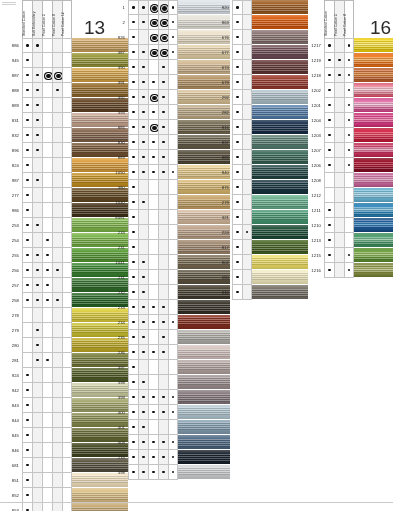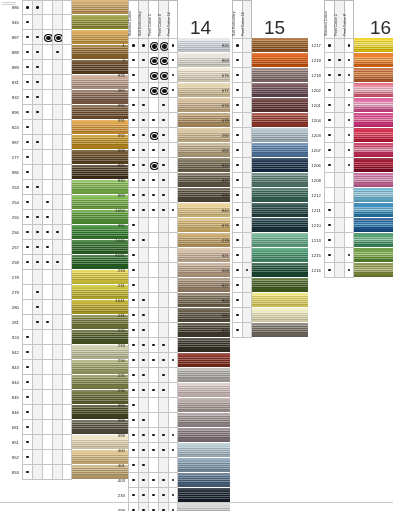--- a/index.html
+++ b/index.html
@@ -143,634 +143,634 @@
 
 <div class="sheet">
 
   <div class="corner-mark">
     <i></i>
       <i></i>
   </div>
 
   <div id="panels-root">
       <div class="panel" style="left: 2px; top: 0px;">
-        <div class="rows">
-          <div class="row">
-            <div class="code" style="width: 20px;">886</div>
-            <div class="marks">
-              <div class="mark">
-                <span class="dot"></span>
-              </div>
-              <div class="mark alt">
-                <span class="dot"></span>
-              </div>
-              <div class="mark"></div>
-              <div class="mark alt"></div>
-              <div class="mark"></div>
-            </div>
-            <div class="swatch" style="width: 56px;">
-              <div class="thread" style="background: linear-gradient(rgb(210, 169, 106) 0%, rgb(196, 154, 86) 100%);"></div>
-              <div class="grain"></div>
-              <div class="sheen"></div>
-            </div>
-          </div>
-          <div class="row">
-            <div class="code" style="width: 20px;">945</div>
-            <div class="marks">
-              <div class="mark">
-                <span class="dot"></span>
-              </div>
-              <div class="mark alt"></div>
-              <div class="mark"></div>
-              <div class="mark alt"></div>
-              <div class="mark"></div>
-            </div>
-            <div class="swatch" style="width: 56px;">
-              <div class="thread" style="background: linear-gradient(rgb(156, 156, 60) 0%, rgb(142, 142, 51) 100%);"></div>
-              <div class="grain"></div>
-              <div class="sheen"></div>
-            </div>
-          </div>
-          <div class="row">
-            <div class="code" style="width: 20px;">887</div>
-            <div class="marks">
-              <div class="mark">
-                <span class="dot"></span>
-              </div>
-              <div class="mark alt">
-                <span class="dot"></span>
-              </div>
-              <div class="mark">
-                <span class="dot ring"></span>
-              </div>
-              <div class="mark alt">
-                <span class="dot ring"></span>
-              </div>
-              <div class="mark"></div>
-            </div>
-            <div class="swatch" style="width: 56px;">
-              <div class="thread" style="background: linear-gradient(rgb(217, 168, 79) 0%, rgb(203, 154, 64) 100%);"></div>
-              <div class="grain"></div>
-              <div class="sheen"></div>
-            </div>
-          </div>
-          <div class="row">
-            <div class="code" style="width: 20px;">888</div>
-            <div class="marks">
-              <div class="mark">
-                <span class="dot"></span>
-              </div>
-              <div class="mark alt">
-                <span class="dot"></span>
-              </div>
-              <div class="mark"></div>
-              <div class="mark alt">
-                <span class="dot"></span>
-              </div>
-              <div class="mark"></div>
-            </div>
-            <div class="swatch" style="width: 56px;">
-              <div class="thread" style="background: linear-gradient(rgb(154, 114, 50) 0%, rgb(138, 100, 42) 100%);"></div>
-              <div class="grain"></div>
-              <div class="sheen"></div>
-            </div>
-          </div>
-          <div class="row">
-            <div class="code" style="width: 20px;">889</div>
-            <div class="marks">
-              <div class="mark">
-                <span class="dot"></span>
-              </div>
-              <div class="mark alt">
-                <span class="dot"></span>
-              </div>
-              <div class="mark"></div>
-              <div class="mark alt"></div>
-              <div class="mark"></div>
-            </div>
-            <div class="swatch" style="width: 56px;">
-              <div class="thread" style="background: linear-gradient(rgb(107, 75, 42) 0%, rgb(93, 64, 35) 100%);"></div>
-              <div class="grain"></div>
-              <div class="sheen"></div>
-            </div>
-          </div>
-          <div class="row">
-            <div class="code" style="width: 20px;">831</div>
-            <div class="marks">
-              <div class="mark">
-                <span class="dot"></span>
-              </div>
-              <div class="mark alt">
-                <span class="dot"></span>
-              </div>
-              <div class="mark"></div>
-              <div class="mark alt"></div>
-              <div class="mark"></div>
-            </div>
-            <div class="swatch" style="width: 56px;">
-              <div class="thread" style="background: linear-gradient(rgb(201, 169, 149) 0%, rgb(187, 154, 133) 100%);"></div>
-              <div class="grain"></div>
-              <div class="sheen"></div>
-            </div>
-          </div>
-          <div class="row">
-            <div class="code" style="width: 20px;">832</div>
-            <div class="marks">
-              <div class="mark">
-                <span class="dot"></span>
-              </div>
-              <div class="mark alt">
-                <span class="dot"></span>
-              </div>
-              <div class="mark"></div>
-              <div class="mark alt"></div>
-              <div class="mark"></div>
-            </div>
-            <div class="swatch" style="width: 56px;">
-              <div class="thread" style="background: linear-gradient(rgb(138, 106, 82) 0%, rgb(122, 92, 69) 100%);"></div>
-              <div class="grain"></div>
-              <div class="sheen"></div>
-            </div>
-          </div>
-          <div class="row">
-            <div class="code" style="width: 20px;">896</div>
-            <div class="marks">
-              <div class="mark">
-                <span class="dot"></span>
-              </div>
-              <div class="mark alt">
-                <span class="dot"></span>
-              </div>
-              <div class="mark"></div>
-              <div class="mark alt"></div>
-              <div class="mark"></div>
-            </div>
-            <div class="swatch" style="width: 56px;">
-              <div class="thread" style="background: linear-gradient(rgb(123, 90, 57) 0%, rgb(107, 76, 46) 100%);"></div>
-              <div class="grain"></div>
-              <div class="sheen"></div>
-            </div>
-          </div>
-          <div class="row">
-            <div class="code" style="width: 20px;">824</div>
-            <div class="marks">
-              <div class="mark">
-                <span class="dot"></span>
-              </div>
-              <div class="mark alt"></div>
-              <div class="mark"></div>
-              <div class="mark alt"></div>
-              <div class="mark"></div>
-            </div>
-            <div class="swatch" style="width: 56px;">
-              <div class="thread" style="background: linear-gradient(rgb(224, 163, 67) 0%, rgb(210, 148, 53) 100%);"></div>
-              <div class="grain"></div>
-              <div class="sheen"></div>
-            </div>
-          </div>
-          <div class="row">
-            <div class="code" style="width: 20px;">987</div>
-            <div class="marks">
-              <div class="mark">
-                <span class="dot"></span>
-              </div>
-              <div class="mark alt">
-                <span class="dot"></span>
-              </div>
-              <div class="mark"></div>
-              <div class="mark alt"></div>
-              <div class="mark"></div>
-            </div>
-            <div class="swatch" style="width: 56px;">
-              <div class="thread" style="background: linear-gradient(rgb(199, 149, 38) 0%, rgb(184, 135, 29) 100%);"></div>
-              <div class="grain"></div>
-              <div class="sheen"></div>
-            </div>
-          </div>
-          <div class="row">
-            <div class="code" style="width: 20px;">277</div>
-            <div class="marks">
-              <div class="mark">
-                <span class="dot"></span>
-              </div>
-              <div class="mark alt"></div>
-              <div class="mark"></div>
-              <div class="mark alt"></div>
-              <div class="mark"></div>
-            </div>
-            <div class="swatch" style="width: 56px;">
-              <div class="thread" style="background: linear-gradient(rgb(107, 81, 40) 0%, rgb(91, 67, 32) 100%);"></div>
-              <div class="grain"></div>
-              <div class="sheen"></div>
-            </div>
-          </div>
-          <div class="row">
-            <div class="code" style="width: 20px;">986</div>
-            <div class="marks">
-              <div class="mark">
-                <span class="dot"></span>
-              </div>
-              <div class="mark alt"></div>
-              <div class="mark"></div>
-              <div class="mark alt"></div>
-              <div class="mark"></div>
-            </div>
-            <div class="swatch" style="width: 56px;">
-              <div class="thread" style="background: linear-gradient(rgb(77, 58, 32) 0%, rgb(63, 47, 25) 100%);"></div>
-              <div class="grain"></div>
-              <div class="sheen"></div>
-            </div>
-          </div>
-          <div class="row">
-            <div class="code" style="width: 20px;">253</div>
-            <div class="marks">
-              <div class="mark">
-                <span class="dot"></span>
-              </div>
-              <div class="mark alt">
-                <span class="dot"></span>
-              </div>
-              <div class="mark"></div>
-              <div class="mark alt"></div>
-              <div class="mark"></div>
-            </div>
-            <div class="swatch" style="width: 56px;">
-              <div class="thread" style="background: linear-gradient(rgb(134, 187, 83) 0%, rgb(118, 171, 69) 100%);"></div>
-              <div class="grain"></div>
-              <div class="sheen"></div>
-            </div>
-          </div>
-          <div class="row">
-            <div class="code" style="width: 20px;">254</div>
-            <div class="marks">
-              <div class="mark">
-                <span class="dot"></span>
-              </div>
-              <div class="mark alt"></div>
-              <div class="mark">
-                <span class="dot"></span>
-              </div>
-              <div class="mark alt"></div>
-              <div class="mark"></div>
-            </div>
-            <div class="swatch" style="width: 56px;">
-              <div class="thread" style="background: linear-gradient(rgb(126, 184, 77) 0%, rgb(109, 168, 63) 100%);"></div>
-              <div class="grain"></div>
-              <div class="sheen"></div>
-            </div>
-          </div>
-          <div class="row">
-            <div class="code" style="width: 20px;">255</div>
-            <div class="marks">
-              <div class="mark">
-                <span class="dot"></span>
-              </div>
-              <div class="mark alt">
-                <span class="dot"></span>
-              </div>
-              <div class="mark">
-                <span class="dot"></span>
-              </div>
-              <div class="mark alt"></div>
-              <div class="mark"></div>
-            </div>
-            <div class="swatch" style="width: 56px;">
-              <div class="thread" style="background: linear-gradient(rgb(94, 160, 59) 0%, rgb(79, 144, 48) 100%);"></div>
-              <div class="grain"></div>
-              <div class="sheen"></div>
-            </div>
-          </div>
-          <div class="row">
-            <div class="code" style="width: 20px;">256</div>
-            <div class="marks">
-              <div class="mark">
-                <span class="dot"></span>
-              </div>
-              <div class="mark alt">
-                <span class="dot"></span>
-              </div>
-              <div class="mark">
-                <span class="dot"></span>
-              </div>
-              <div class="mark alt">
-                <span class="dot"></span>
-              </div>
-              <div class="mark"></div>
-            </div>
-            <div class="swatch" style="width: 56px;">
-              <div class="thread" style="background: linear-gradient(rgb(63, 138, 54) 0%, rgb(52, 121, 44) 100%);"></div>
-              <div class="grain"></div>
-              <div class="sheen"></div>
-            </div>
-          </div>
-          <div class="row">
-            <div class="code" style="width: 20px;">257</div>
-            <div class="marks">
-              <div class="mark">
-                <span class="dot"></span>
-              </div>
-              <div class="mark alt">
-                <span class="dot"></span>
-              </div>
-              <div class="mark">
-                <span class="dot"></span>
-              </div>
-              <div class="mark alt"></div>
-              <div class="mark"></div>
-            </div>
-            <div class="swatch" style="width: 56px;">
-              <div class="thread" style="background: linear-gradient(rgb(55, 118, 47) 0%, rgb(45, 101, 39) 100%);"></div>
-              <div class="grain"></div>
-              <div class="sheen"></div>
-            </div>
-          </div>
-          <div class="row">
-            <div class="code" style="width: 20px;">258</div>
-            <div class="marks">
-              <div class="mark">
-                <span class="dot"></span>
-              </div>
-              <div class="mark alt">
-                <span class="dot"></span>
-              </div>
-              <div class="mark">
-                <span class="dot"></span>
-              </div>
-              <div class="mark alt">
-                <span class="dot"></span>
-              </div>
-              <div class="mark"></div>
-            </div>
-            <div class="swatch" style="width: 56px;">
-              <div class="thread" style="background: linear-gradient(rgb(47, 107, 43) 0%, rgb(38, 96, 36) 100%);"></div>
-              <div class="grain"></div>
-              <div class="sheen"></div>
-            </div>
-          </div>
-          <div class="row">
-            <div class="code" style="width: 20px;">278</div>
-            <div class="marks">
-              <div class="mark"></div>
-              <div class="mark alt"></div>
-              <div class="mark"></div>
-              <div class="mark alt"></div>
-              <div class="mark"></div>
-            </div>
-            <div class="swatch" style="width: 56px;">
-              <div class="thread" style="background: linear-gradient(rgb(224, 208, 69) 0%, rgb(212, 196, 56) 100%);"></div>
-              <div class="grain"></div>
-              <div class="sheen"></div>
-            </div>
-          </div>
-          <div class="row">
-            <div class="code" style="width: 20px;">279</div>
-            <div class="marks">
-              <div class="mark"></div>
-              <div class="mark alt">
-                <span class="dot"></span>
-              </div>
-              <div class="mark"></div>
-              <div class="mark alt"></div>
-              <div class="mark"></div>
-            </div>
-            <div class="swatch" style="width: 56px;">
-              <div class="thread" style="background: linear-gradient(rgb(204, 194, 56) 0%, rgb(191, 181, 45) 100%);"></div>
-              <div class="grain"></div>
-              <div class="sheen"></div>
-            </div>
-          </div>
-          <div class="row">
-            <div class="code" style="width: 20px;">280</div>
-            <div class="marks">
-              <div class="mark"></div>
-              <div class="mark alt">
-                <span class="dot"></span>
-              </div>
-              <div class="mark"></div>
-              <div class="mark alt"></div>
-              <div class="mark"></div>
-            </div>
-            <div class="swatch" style="width: 56px;">
-              <div class="thread" style="background: linear-gradient(rgb(194, 174, 45) 0%, rgb(181, 161, 36) 100%);"></div>
-              <div class="grain"></div>
-              <div class="sheen"></div>
-            </div>
-          </div>
-          <div class="row">
-            <div class="code" style="width: 20px;">281</div>
-            <div class="marks">
-              <div class="mark"></div>
-              <div class="mark alt">
-                <span class="dot"></span>
-              </div>
-              <div class="mark">
-                <span class="dot"></span>
-              </div>
-              <div class="mark alt"></div>
-              <div class="mark"></div>
-            </div>
-            <div class="swatch" style="width: 56px;">
-              <div class="thread" style="background: linear-gradient(rgb(125, 130, 64) 0%, rgb(110, 115, 54) 100%);"></div>
-              <div class="grain"></div>
-              <div class="sheen"></div>
-            </div>
-          </div>
-          <div class="row">
-            <div class="code" style="width: 20px;">924</div>
-            <div class="marks">
-              <div class="mark">
-                <span class="dot"></span>
-              </div>
-              <div class="mark alt"></div>
-              <div class="mark"></div>
-              <div class="mark alt"></div>
-              <div class="mark"></div>
-            </div>
-            <div class="swatch" style="width: 56px;">
-              <div class="thread" style="background: linear-gradient(rgb(88, 99, 43) 0%, rgb(74, 84, 35) 100%);"></div>
-              <div class="grain"></div>
-              <div class="sheen"></div>
-            </div>
-          </div>
-          <div class="row">
-            <div class="code" style="width: 20px;">942</div>
-            <div class="marks">
-              <div class="mark">
-                <span class="dot"></span>
-              </div>
-              <div class="mark alt"></div>
-              <div class="mark"></div>
-              <div class="mark alt"></div>
-              <div class="mark"></div>
-            </div>
-            <div class="swatch" style="width: 56px;">
-              <div class="thread" style="background: linear-gradient(rgb(205, 207, 168) 0%, rgb(192, 194, 152) 100%);"></div>
-              <div class="grain"></div>
-              <div class="sheen"></div>
-            </div>
-          </div>
-          <div class="row">
-            <div class="code" style="width: 20px;">843</div>
-            <div class="marks">
-              <div class="mark">
-                <span class="dot"></span>
-              </div>
-              <div class="mark alt"></div>
-              <div class="mark"></div>
-              <div class="mark alt"></div>
-              <div class="mark"></div>
-            </div>
-            <div class="swatch" style="width: 56px;">
-              <div class="thread" style="background: linear-gradient(rgb(168, 172, 114) 0%, rgb(152, 156, 98) 100%);"></div>
-              <div class="grain"></div>
-              <div class="sheen"></div>
-            </div>
-          </div>
-          <div class="row">
-            <div class="code" style="width: 20px;">844</div>
-            <div class="marks">
-              <div class="mark">
-                <span class="dot"></span>
-              </div>
-              <div class="mark alt"></div>
-              <div class="mark"></div>
-              <div class="mark alt"></div>
-              <div class="mark"></div>
-            </div>
-            <div class="swatch" style="width: 56px;">
-              <div class="thread" style="background: linear-gradient(rgb(141, 145, 85) 0%, rgb(125, 129, 71) 100%);"></div>
-              <div class="grain"></div>
-              <div class="sheen"></div>
-            </div>
-          </div>
-          <div class="row">
-            <div class="code" style="width: 20px;">845</div>
-            <div class="marks">
-              <div class="mark">
-                <span class="dot"></span>
-              </div>
-              <div class="mark alt"></div>
-              <div class="mark"></div>
-              <div class="mark alt"></div>
-              <div class="mark"></div>
-            </div>
-            <div class="swatch" style="width: 56px;">
-              <div class="thread" style="background: linear-gradient(rgb(109, 113, 57) 0%, rgb(94, 98, 47) 100%);"></div>
-              <div class="grain"></div>
-              <div class="sheen"></div>
-            </div>
-          </div>
-          <div class="row">
-            <div class="code" style="width: 20px;">846</div>
-            <div class="marks">
-              <div class="mark">
-                <span class="dot"></span>
-              </div>
-              <div class="mark alt"></div>
-              <div class="mark"></div>
-              <div class="mark alt"></div>
-              <div class="mark"></div>
-            </div>
-            <div class="swatch" style="width: 56px;">
-              <div class="thread" style="background: linear-gradient(rgb(75, 79, 39) 0%, rgb(62, 66, 31) 100%);"></div>
-              <div class="grain"></div>
-              <div class="sheen"></div>
-            </div>
-          </div>
-          <div class="row">
-            <div class="code" style="width: 20px;">681</div>
-            <div class="marks">
-              <div class="mark">
-                <span class="dot"></span>
-              </div>
-              <div class="mark alt"></div>
-              <div class="mark"></div>
-              <div class="mark alt"></div>
-              <div class="mark"></div>
-            </div>
-            <div class="swatch" style="width: 56px;">
-              <div class="thread" style="background: linear-gradient(rgb(95, 90, 70) 0%, rgb(80, 75, 58) 100%);"></div>
-              <div class="grain"></div>
-              <div class="sheen"></div>
-            </div>
-          </div>
-          <div class="row">
-            <div class="code" style="width: 20px;">851</div>
-            <div class="marks">
-              <div class="mark">
-                <span class="dot"></span>
-              </div>
-              <div class="mark alt"></div>
-              <div class="mark"></div>
-              <div class="mark alt"></div>
-              <div class="mark"></div>
-            </div>
-            <div class="swatch" style="width: 56px;">
-              <div class="thread" style="background: linear-gradient(rgb(242, 227, 197) 0%, rgb(231, 214, 180) 100%);"></div>
-              <div class="grain"></div>
-              <div class="sheen"></div>
-            </div>
-          </div>
-          <div class="row">
-            <div class="code" style="width: 20px;">852</div>
-            <div class="marks">
-              <div class="mark">
-                <span class="dot"></span>
-              </div>
-              <div class="mark alt"></div>
-              <div class="mark"></div>
-              <div class="mark alt"></div>
-              <div class="mark"></div>
-            </div>
-            <div class="swatch" style="width: 56px;">
-              <div class="thread" style="background: linear-gradient(rgb(223, 196, 140) 0%, rgb(211, 182, 124) 100%);"></div>
-              <div class="grain"></div>
-              <div class="sheen"></div>
-            </div>
-          </div>
-          <div class="row">
-            <div class="code" style="width: 20px;">853</div>
-            <div class="marks">
-              <div class="mark">
-                <span class="dot"></span>
-              </div>
-              <div class="mark alt"></div>
-              <div class="mark"></div>
-              <div class="mark alt"></div>
-              <div class="mark"></div>
-            </div>
-            <div class="swatch" style="width: 56px;">
-              <div class="thread" style="background: linear-gradient(rgb(200, 173, 121) 0%, rgb(187, 159, 106) 100%);"></div>
-              <div class="grain"></div>
-              <div class="sheen"></div>
-            </div>
-          </div>
-        </div>
-      </div>
-      <div class="panel" style="left: 108px; top: 0px;">
         <div class="panel-head">
           <div class="heads" style="left: 20px;">
             <div class="head-cell">
               <span>Standard Cotton</span>
             </div>
             <div class="head-cell alt">
               <span>Soft Embroidery</span>
             </div>
             <div class="head-cell">
               <span>Pearl Cotton 5</span>
             </div>
             <div class="head-cell alt">
               <span>Pearl Cotton 8</span>
             </div>
             <div class="head-cell">
               <span>Pearl Cotton 12</span>
             </div>
           </div>
-          <div class="panel-num" style="left: 82px;">14</div>
+          <div class="panel-num" style="left: 82px;">13</div>
         </div>
+        <div class="rows">
+          <div class="row">
+            <div class="code" style="width: 20px;">886</div>
+            <div class="marks">
+              <div class="mark">
+                <span class="dot"></span>
+              </div>
+              <div class="mark alt">
+                <span class="dot"></span>
+              </div>
+              <div class="mark"></div>
+              <div class="mark alt"></div>
+              <div class="mark"></div>
+            </div>
+            <div class="swatch" style="width: 56px;">
+              <div class="thread" style="background: linear-gradient(rgb(210, 169, 106) 0%, rgb(196, 154, 86) 100%);"></div>
+              <div class="grain"></div>
+              <div class="sheen"></div>
+            </div>
+          </div>
+          <div class="row">
+            <div class="code" style="width: 20px;">945</div>
+            <div class="marks">
+              <div class="mark">
+                <span class="dot"></span>
+              </div>
+              <div class="mark alt"></div>
+              <div class="mark"></div>
+              <div class="mark alt"></div>
+              <div class="mark"></div>
+            </div>
+            <div class="swatch" style="width: 56px;">
+              <div class="thread" style="background: linear-gradient(rgb(156, 156, 60) 0%, rgb(142, 142, 51) 100%);"></div>
+              <div class="grain"></div>
+              <div class="sheen"></div>
+            </div>
+          </div>
+          <div class="row">
+            <div class="code" style="width: 20px;">887</div>
+            <div class="marks">
+              <div class="mark">
+                <span class="dot"></span>
+              </div>
+              <div class="mark alt">
+                <span class="dot"></span>
+              </div>
+              <div class="mark">
+                <span class="dot ring"></span>
+              </div>
+              <div class="mark alt">
+                <span class="dot ring"></span>
+              </div>
+              <div class="mark"></div>
+            </div>
+            <div class="swatch" style="width: 56px;">
+              <div class="thread" style="background: linear-gradient(rgb(217, 168, 79) 0%, rgb(203, 154, 64) 100%);"></div>
+              <div class="grain"></div>
+              <div class="sheen"></div>
+            </div>
+          </div>
+          <div class="row">
+            <div class="code" style="width: 20px;">888</div>
+            <div class="marks">
+              <div class="mark">
+                <span class="dot"></span>
+              </div>
+              <div class="mark alt">
+                <span class="dot"></span>
+              </div>
+              <div class="mark"></div>
+              <div class="mark alt">
+                <span class="dot"></span>
+              </div>
+              <div class="mark"></div>
+            </div>
+            <div class="swatch" style="width: 56px;">
+              <div class="thread" style="background: linear-gradient(rgb(154, 114, 50) 0%, rgb(138, 100, 42) 100%);"></div>
+              <div class="grain"></div>
+              <div class="sheen"></div>
+            </div>
+          </div>
+          <div class="row">
+            <div class="code" style="width: 20px;">889</div>
+            <div class="marks">
+              <div class="mark">
+                <span class="dot"></span>
+              </div>
+              <div class="mark alt">
+                <span class="dot"></span>
+              </div>
+              <div class="mark"></div>
+              <div class="mark alt"></div>
+              <div class="mark"></div>
+            </div>
+            <div class="swatch" style="width: 56px;">
+              <div class="thread" style="background: linear-gradient(rgb(107, 75, 42) 0%, rgb(93, 64, 35) 100%);"></div>
+              <div class="grain"></div>
+              <div class="sheen"></div>
+            </div>
+          </div>
+          <div class="row">
+            <div class="code" style="width: 20px;">831</div>
+            <div class="marks">
+              <div class="mark">
+                <span class="dot"></span>
+              </div>
+              <div class="mark alt">
+                <span class="dot"></span>
+              </div>
+              <div class="mark"></div>
+              <div class="mark alt"></div>
+              <div class="mark"></div>
+            </div>
+            <div class="swatch" style="width: 56px;">
+              <div class="thread" style="background: linear-gradient(rgb(201, 169, 149) 0%, rgb(187, 154, 133) 100%);"></div>
+              <div class="grain"></div>
+              <div class="sheen"></div>
+            </div>
+          </div>
+          <div class="row">
+            <div class="code" style="width: 20px;">832</div>
+            <div class="marks">
+              <div class="mark">
+                <span class="dot"></span>
+              </div>
+              <div class="mark alt">
+                <span class="dot"></span>
+              </div>
+              <div class="mark"></div>
+              <div class="mark alt"></div>
+              <div class="mark"></div>
+            </div>
+            <div class="swatch" style="width: 56px;">
+              <div class="thread" style="background: linear-gradient(rgb(138, 106, 82) 0%, rgb(122, 92, 69) 100%);"></div>
+              <div class="grain"></div>
+              <div class="sheen"></div>
+            </div>
+          </div>
+          <div class="row">
+            <div class="code" style="width: 20px;">896</div>
+            <div class="marks">
+              <div class="mark">
+                <span class="dot"></span>
+              </div>
+              <div class="mark alt">
+                <span class="dot"></span>
+              </div>
+              <div class="mark"></div>
+              <div class="mark alt"></div>
+              <div class="mark"></div>
+            </div>
+            <div class="swatch" style="width: 56px;">
+              <div class="thread" style="background: linear-gradient(rgb(123, 90, 57) 0%, rgb(107, 76, 46) 100%);"></div>
+              <div class="grain"></div>
+              <div class="sheen"></div>
+            </div>
+          </div>
+          <div class="row">
+            <div class="code" style="width: 20px;">824</div>
+            <div class="marks">
+              <div class="mark">
+                <span class="dot"></span>
+              </div>
+              <div class="mark alt"></div>
+              <div class="mark"></div>
+              <div class="mark alt"></div>
+              <div class="mark"></div>
+            </div>
+            <div class="swatch" style="width: 56px;">
+              <div class="thread" style="background: linear-gradient(rgb(224, 163, 67) 0%, rgb(210, 148, 53) 100%);"></div>
+              <div class="grain"></div>
+              <div class="sheen"></div>
+            </div>
+          </div>
+          <div class="row">
+            <div class="code" style="width: 20px;">987</div>
+            <div class="marks">
+              <div class="mark">
+                <span class="dot"></span>
+              </div>
+              <div class="mark alt">
+                <span class="dot"></span>
+              </div>
+              <div class="mark"></div>
+              <div class="mark alt"></div>
+              <div class="mark"></div>
+            </div>
+            <div class="swatch" style="width: 56px;">
+              <div class="thread" style="background: linear-gradient(rgb(199, 149, 38) 0%, rgb(184, 135, 29) 100%);"></div>
+              <div class="grain"></div>
+              <div class="sheen"></div>
+            </div>
+          </div>
+          <div class="row">
+            <div class="code" style="width: 20px;">277</div>
+            <div class="marks">
+              <div class="mark">
+                <span class="dot"></span>
+              </div>
+              <div class="mark alt"></div>
+              <div class="mark"></div>
+              <div class="mark alt"></div>
+              <div class="mark"></div>
+            </div>
+            <div class="swatch" style="width: 56px;">
+              <div class="thread" style="background: linear-gradient(rgb(107, 81, 40) 0%, rgb(91, 67, 32) 100%);"></div>
+              <div class="grain"></div>
+              <div class="sheen"></div>
+            </div>
+          </div>
+          <div class="row">
+            <div class="code" style="width: 20px;">986</div>
+            <div class="marks">
+              <div class="mark">
+                <span class="dot"></span>
+              </div>
+              <div class="mark alt"></div>
+              <div class="mark"></div>
+              <div class="mark alt"></div>
+              <div class="mark"></div>
+            </div>
+            <div class="swatch" style="width: 56px;">
+              <div class="thread" style="background: linear-gradient(rgb(77, 58, 32) 0%, rgb(63, 47, 25) 100%);"></div>
+              <div class="grain"></div>
+              <div class="sheen"></div>
+            </div>
+          </div>
+          <div class="row">
+            <div class="code" style="width: 20px;">253</div>
+            <div class="marks">
+              <div class="mark">
+                <span class="dot"></span>
+              </div>
+              <div class="mark alt">
+                <span class="dot"></span>
+              </div>
+              <div class="mark"></div>
+              <div class="mark alt"></div>
+              <div class="mark"></div>
+            </div>
+            <div class="swatch" style="width: 56px;">
+              <div class="thread" style="background: linear-gradient(rgb(134, 187, 83) 0%, rgb(118, 171, 69) 100%);"></div>
+              <div class="grain"></div>
+              <div class="sheen"></div>
+            </div>
+          </div>
+          <div class="row">
+            <div class="code" style="width: 20px;">254</div>
+            <div class="marks">
+              <div class="mark">
+                <span class="dot"></span>
+              </div>
+              <div class="mark alt"></div>
+              <div class="mark">
+                <span class="dot"></span>
+              </div>
+              <div class="mark alt"></div>
+              <div class="mark"></div>
+            </div>
+            <div class="swatch" style="width: 56px;">
+              <div class="thread" style="background: linear-gradient(rgb(126, 184, 77) 0%, rgb(109, 168, 63) 100%);"></div>
+              <div class="grain"></div>
+              <div class="sheen"></div>
+            </div>
+          </div>
+          <div class="row">
+            <div class="code" style="width: 20px;">255</div>
+            <div class="marks">
+              <div class="mark">
+                <span class="dot"></span>
+              </div>
+              <div class="mark alt">
+                <span class="dot"></span>
+              </div>
+              <div class="mark">
+                <span class="dot"></span>
+              </div>
+              <div class="mark alt"></div>
+              <div class="mark"></div>
+            </div>
+            <div class="swatch" style="width: 56px;">
+              <div class="thread" style="background: linear-gradient(rgb(94, 160, 59) 0%, rgb(79, 144, 48) 100%);"></div>
+              <div class="grain"></div>
+              <div class="sheen"></div>
+            </div>
+          </div>
+          <div class="row">
+            <div class="code" style="width: 20px;">256</div>
+            <div class="marks">
+              <div class="mark">
+                <span class="dot"></span>
+              </div>
+              <div class="mark alt">
+                <span class="dot"></span>
+              </div>
+              <div class="mark">
+                <span class="dot"></span>
+              </div>
+              <div class="mark alt">
+                <span class="dot"></span>
+              </div>
+              <div class="mark"></div>
+            </div>
+            <div class="swatch" style="width: 56px;">
+              <div class="thread" style="background: linear-gradient(rgb(63, 138, 54) 0%, rgb(52, 121, 44) 100%);"></div>
+              <div class="grain"></div>
+              <div class="sheen"></div>
+            </div>
+          </div>
+          <div class="row">
+            <div class="code" style="width: 20px;">257</div>
+            <div class="marks">
+              <div class="mark">
+                <span class="dot"></span>
+              </div>
+              <div class="mark alt">
+                <span class="dot"></span>
+              </div>
+              <div class="mark">
+                <span class="dot"></span>
+              </div>
+              <div class="mark alt"></div>
+              <div class="mark"></div>
+            </div>
+            <div class="swatch" style="width: 56px;">
+              <div class="thread" style="background: linear-gradient(rgb(55, 118, 47) 0%, rgb(45, 101, 39) 100%);"></div>
+              <div class="grain"></div>
+              <div class="sheen"></div>
+            </div>
+          </div>
+          <div class="row">
+            <div class="code" style="width: 20px;">258</div>
+            <div class="marks">
+              <div class="mark">
+                <span class="dot"></span>
+              </div>
+              <div class="mark alt">
+                <span class="dot"></span>
+              </div>
+              <div class="mark">
+                <span class="dot"></span>
+              </div>
+              <div class="mark alt">
+                <span class="dot"></span>
+              </div>
+              <div class="mark"></div>
+            </div>
+            <div class="swatch" style="width: 56px;">
+              <div class="thread" style="background: linear-gradient(rgb(47, 107, 43) 0%, rgb(38, 96, 36) 100%);"></div>
+              <div class="grain"></div>
+              <div class="sheen"></div>
+            </div>
+          </div>
+          <div class="row">
+            <div class="code" style="width: 20px;">278</div>
+            <div class="marks">
+              <div class="mark"></div>
+              <div class="mark alt"></div>
+              <div class="mark"></div>
+              <div class="mark alt"></div>
+              <div class="mark"></div>
+            </div>
+            <div class="swatch" style="width: 56px;">
+              <div class="thread" style="background: linear-gradient(rgb(224, 208, 69) 0%, rgb(212, 196, 56) 100%);"></div>
+              <div class="grain"></div>
+              <div class="sheen"></div>
+            </div>
+          </div>
+          <div class="row">
+            <div class="code" style="width: 20px;">279</div>
+            <div class="marks">
+              <div class="mark"></div>
+              <div class="mark alt">
+                <span class="dot"></span>
+              </div>
+              <div class="mark"></div>
+              <div class="mark alt"></div>
+              <div class="mark"></div>
+            </div>
+            <div class="swatch" style="width: 56px;">
+              <div class="thread" style="background: linear-gradient(rgb(204, 194, 56) 0%, rgb(191, 181, 45) 100%);"></div>
+              <div class="grain"></div>
+              <div class="sheen"></div>
+            </div>
+          </div>
+          <div class="row">
+            <div class="code" style="width: 20px;">280</div>
+            <div class="marks">
+              <div class="mark"></div>
+              <div class="mark alt">
+                <span class="dot"></span>
+              </div>
+              <div class="mark"></div>
+              <div class="mark alt"></div>
+              <div class="mark"></div>
+            </div>
+            <div class="swatch" style="width: 56px;">
+              <div class="thread" style="background: linear-gradient(rgb(194, 174, 45) 0%, rgb(181, 161, 36) 100%);"></div>
+              <div class="grain"></div>
+              <div class="sheen"></div>
+            </div>
+          </div>
+          <div class="row">
+            <div class="code" style="width: 20px;">281</div>
+            <div class="marks">
+              <div class="mark"></div>
+              <div class="mark alt">
+                <span class="dot"></span>
+              </div>
+              <div class="mark">
+                <span class="dot"></span>
+              </div>
+              <div class="mark alt"></div>
+              <div class="mark"></div>
+            </div>
+            <div class="swatch" style="width: 56px;">
+              <div class="thread" style="background: linear-gradient(rgb(125, 130, 64) 0%, rgb(110, 115, 54) 100%);"></div>
+              <div class="grain"></div>
+              <div class="sheen"></div>
+            </div>
+          </div>
+          <div class="row">
+            <div class="code" style="width: 20px;">924</div>
+            <div class="marks">
+              <div class="mark">
+                <span class="dot"></span>
+              </div>
+              <div class="mark alt"></div>
+              <div class="mark"></div>
+              <div class="mark alt"></div>
+              <div class="mark"></div>
+            </div>
+            <div class="swatch" style="width: 56px;">
+              <div class="thread" style="background: linear-gradient(rgb(88, 99, 43) 0%, rgb(74, 84, 35) 100%);"></div>
+              <div class="grain"></div>
+              <div class="sheen"></div>
+            </div>
+          </div>
+          <div class="row">
+            <div class="code" style="width: 20px;">942</div>
+            <div class="marks">
+              <div class="mark">
+                <span class="dot"></span>
+              </div>
+              <div class="mark alt"></div>
+              <div class="mark"></div>
+              <div class="mark alt"></div>
+              <div class="mark"></div>
+            </div>
+            <div class="swatch" style="width: 56px;">
+              <div class="thread" style="background: linear-gradient(rgb(205, 207, 168) 0%, rgb(192, 194, 152) 100%);"></div>
+              <div class="grain"></div>
+              <div class="sheen"></div>
+            </div>
+          </div>
+          <div class="row">
+            <div class="code" style="width: 20px;">843</div>
+            <div class="marks">
+              <div class="mark">
+                <span class="dot"></span>
+              </div>
+              <div class="mark alt"></div>
+              <div class="mark"></div>
+              <div class="mark alt"></div>
+              <div class="mark"></div>
+            </div>
+            <div class="swatch" style="width: 56px;">
+              <div class="thread" style="background: linear-gradient(rgb(168, 172, 114) 0%, rgb(152, 156, 98) 100%);"></div>
+              <div class="grain"></div>
+              <div class="sheen"></div>
+            </div>
+          </div>
+          <div class="row">
+            <div class="code" style="width: 20px;">844</div>
+            <div class="marks">
+              <div class="mark">
+                <span class="dot"></span>
+              </div>
+              <div class="mark alt"></div>
+              <div class="mark"></div>
+              <div class="mark alt"></div>
+              <div class="mark"></div>
+            </div>
+            <div class="swatch" style="width: 56px;">
+              <div class="thread" style="background: linear-gradient(rgb(141, 145, 85) 0%, rgb(125, 129, 71) 100%);"></div>
+              <div class="grain"></div>
+              <div class="sheen"></div>
+            </div>
+          </div>
+          <div class="row">
+            <div class="code" style="width: 20px;">845</div>
+            <div class="marks">
+              <div class="mark">
+                <span class="dot"></span>
+              </div>
+              <div class="mark alt"></div>
+              <div class="mark"></div>
+              <div class="mark alt"></div>
+              <div class="mark"></div>
+            </div>
+            <div class="swatch" style="width: 56px;">
+              <div class="thread" style="background: linear-gradient(rgb(109, 113, 57) 0%, rgb(94, 98, 47) 100%);"></div>
+              <div class="grain"></div>
+              <div class="sheen"></div>
+            </div>
+          </div>
+          <div class="row">
+            <div class="code" style="width: 20px;">846</div>
+            <div class="marks">
+              <div class="mark">
+                <span class="dot"></span>
+              </div>
+              <div class="mark alt"></div>
+              <div class="mark"></div>
+              <div class="mark alt"></div>
+              <div class="mark"></div>
+            </div>
+            <div class="swatch" style="width: 56px;">
+              <div class="thread" style="background: linear-gradient(rgb(75, 79, 39) 0%, rgb(62, 66, 31) 100%);"></div>
+              <div class="grain"></div>
+              <div class="sheen"></div>
+            </div>
+          </div>
+          <div class="row">
+            <div class="code" style="width: 20px;">681</div>
+            <div class="marks">
+              <div class="mark">
+                <span class="dot"></span>
+              </div>
+              <div class="mark alt"></div>
+              <div class="mark"></div>
+              <div class="mark alt"></div>
+              <div class="mark"></div>
+            </div>
+            <div class="swatch" style="width: 56px;">
+              <div class="thread" style="background: linear-gradient(rgb(95, 90, 70) 0%, rgb(80, 75, 58) 100%);"></div>
+              <div class="grain"></div>
+              <div class="sheen"></div>
+            </div>
+          </div>
+          <div class="row">
+            <div class="code" style="width: 20px;">851</div>
+            <div class="marks">
+              <div class="mark">
+                <span class="dot"></span>
+              </div>
+              <div class="mark alt"></div>
+              <div class="mark"></div>
+              <div class="mark alt"></div>
+              <div class="mark"></div>
+            </div>
+            <div class="swatch" style="width: 56px;">
+              <div class="thread" style="background: linear-gradient(rgb(242, 227, 197) 0%, rgb(231, 214, 180) 100%);"></div>
+              <div class="grain"></div>
+              <div class="sheen"></div>
+            </div>
+          </div>
+          <div class="row">
+            <div class="code" style="width: 20px;">852</div>
+            <div class="marks">
+              <div class="mark">
+                <span class="dot"></span>
+              </div>
+              <div class="mark alt"></div>
+              <div class="mark"></div>
+              <div class="mark alt"></div>
+              <div class="mark"></div>
+            </div>
+            <div class="swatch" style="width: 56px;">
+              <div class="thread" style="background: linear-gradient(rgb(223, 196, 140) 0%, rgb(211, 182, 124) 100%);"></div>
+              <div class="grain"></div>
+              <div class="sheen"></div>
+            </div>
+          </div>
+          <div class="row">
+            <div class="code" style="width: 20px;">853</div>
+            <div class="marks">
+              <div class="mark">
+                <span class="dot"></span>
+              </div>
+              <div class="mark alt"></div>
+              <div class="mark"></div>
+              <div class="mark alt"></div>
+              <div class="mark"></div>
+            </div>
+            <div class="swatch" style="width: 56px;">
+              <div class="thread" style="background: linear-gradient(rgb(200, 173, 121) 0%, rgb(187, 159, 106) 100%);"></div>
+              <div class="grain"></div>
+              <div class="sheen"></div>
+            </div>
+          </div>
+        </div>
+      </div>
+      <div class="panel" style="left: 108px; top: 0px;">
         <div class="rows">
           <div class="row">
             <div class="code" style="width: 20px;">1</div>
             <div class="marks">
               <div class="mark">
                 <span class="dot"></span>
               </div>
               <div class="mark alt">
                 <span class="dot"></span>
               </div>
@@ -1459,31 +1459,20 @@
             </div>
             <div class="swatch" style="width: 52px;">
               <div class="thread" style="background: linear-gradient(rgb(211, 213, 214) 0%, rgb(197, 199, 200) 100%);"></div>
               <div class="grain"></div>
               <div class="sheen"></div>
             </div>
           </div>
         </div>
       </div>
       <div class="panel" style="left: 212px; top: 0px;">
-        <div class="panel-head">
-          <div class="heads" style="left: 20px;">
-            <div class="head-cell">
-              <span>Soft Embroidery</span>
-            </div>
-            <div class="head-cell alt">
-              <span>Pearl Cotton 12</span>
-            </div>
-          </div>
-          <div class="panel-num" style="left: 52px;">15</div>
-        </div>
         <div class="rows">
           <div class="row">
             <div class="code" style="width: 20px;">820</div>
             <div class="marks">
               <div class="mark">
                 <span class="dot"></span>
               </div>
               <div class="mark alt"></div>
             </div>
             <div class="swatch" style="width: 56px;">

